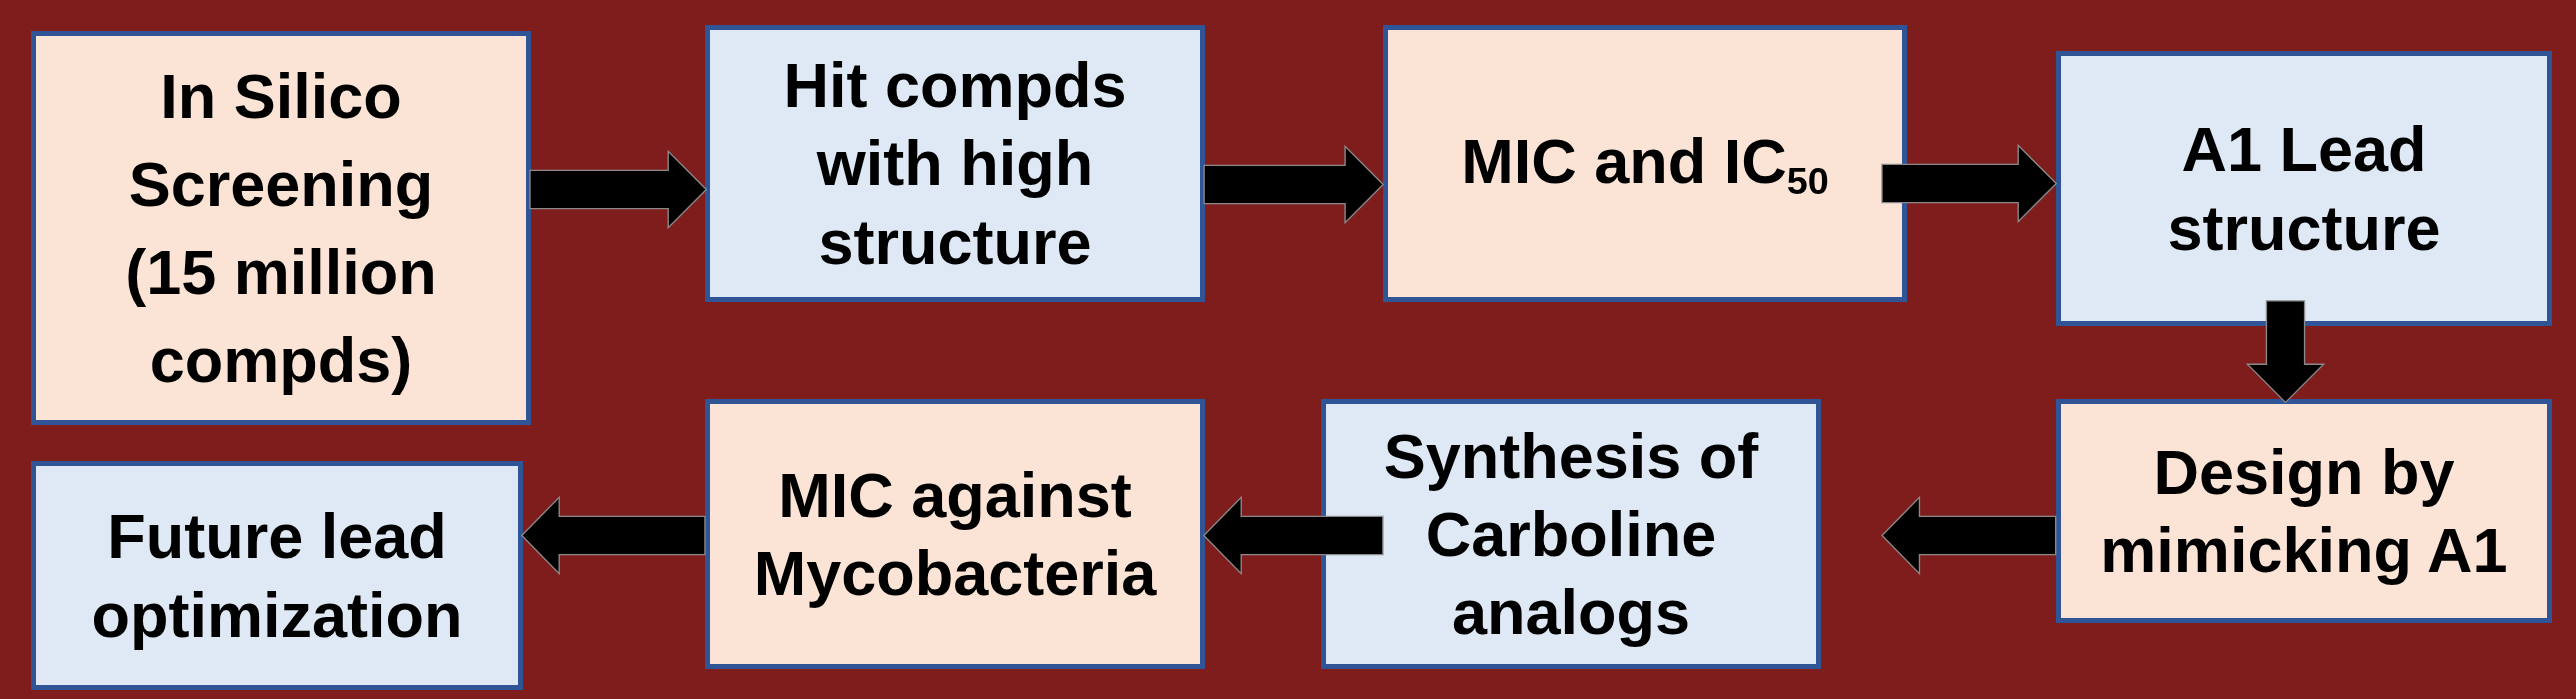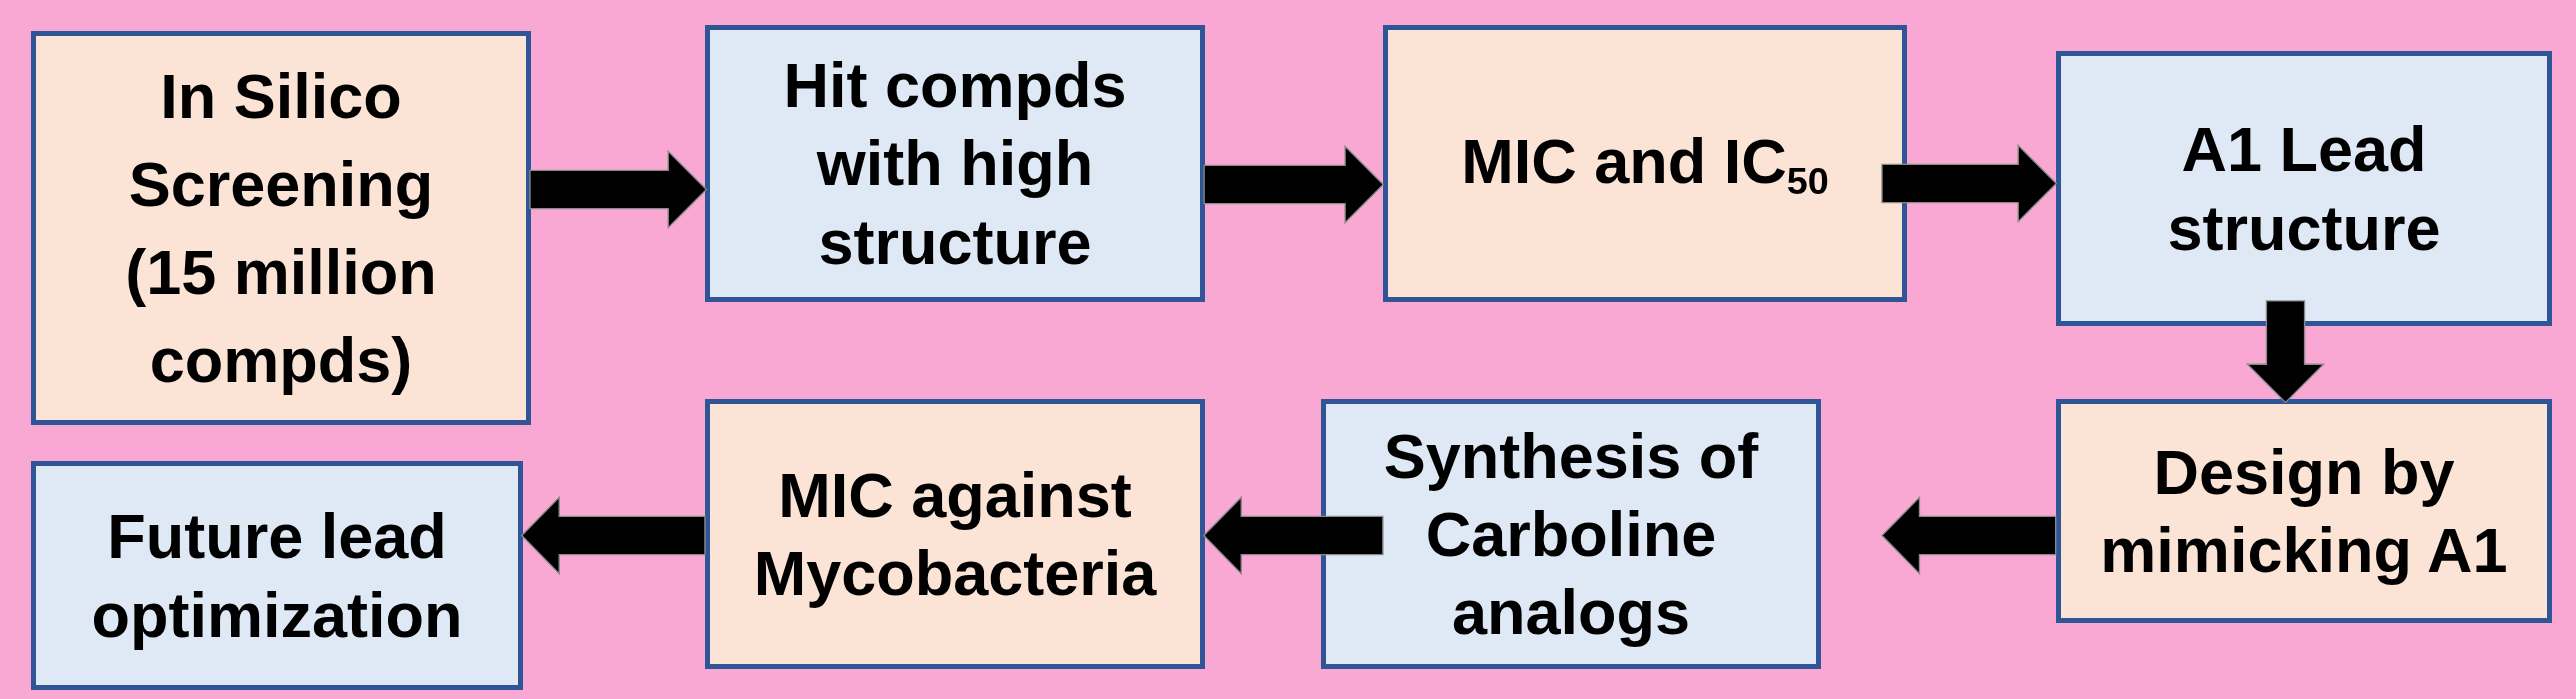--- a/index.html
+++ b/index.html
@@ -1,17 +1,17 @@
 <!DOCTYPE html>
 <html style="font-size:11px"><head>
 <meta charset="utf-8">
 <style>
   html, body { margin:0; padding:0; background:#ffffff; }
   body { width:2576px; height:700px; font-family:"Liberation Sans","DejaVu Sans",sans-serif; }
-  .stage { position:relative; width:2576px; height:700px; background:#f9a8d4; overflow:hidden; }
+  .stage { position:relative; width:2576px; height:700px; background:#7f1d1d; overflow:hidden; }
 
   .box {
     position:absolute; box-sizing:border-box;
     border:5.5px solid #2F5597;
     display:flex; align-items:center; justify-content:center;
     text-align:center; font-weight:700; color:#000000;
     font-size:63px; line-height:1.24;
   }
   .box .lbl { white-space:pre-line; }
   .peach { background:#FBE4D5; }

